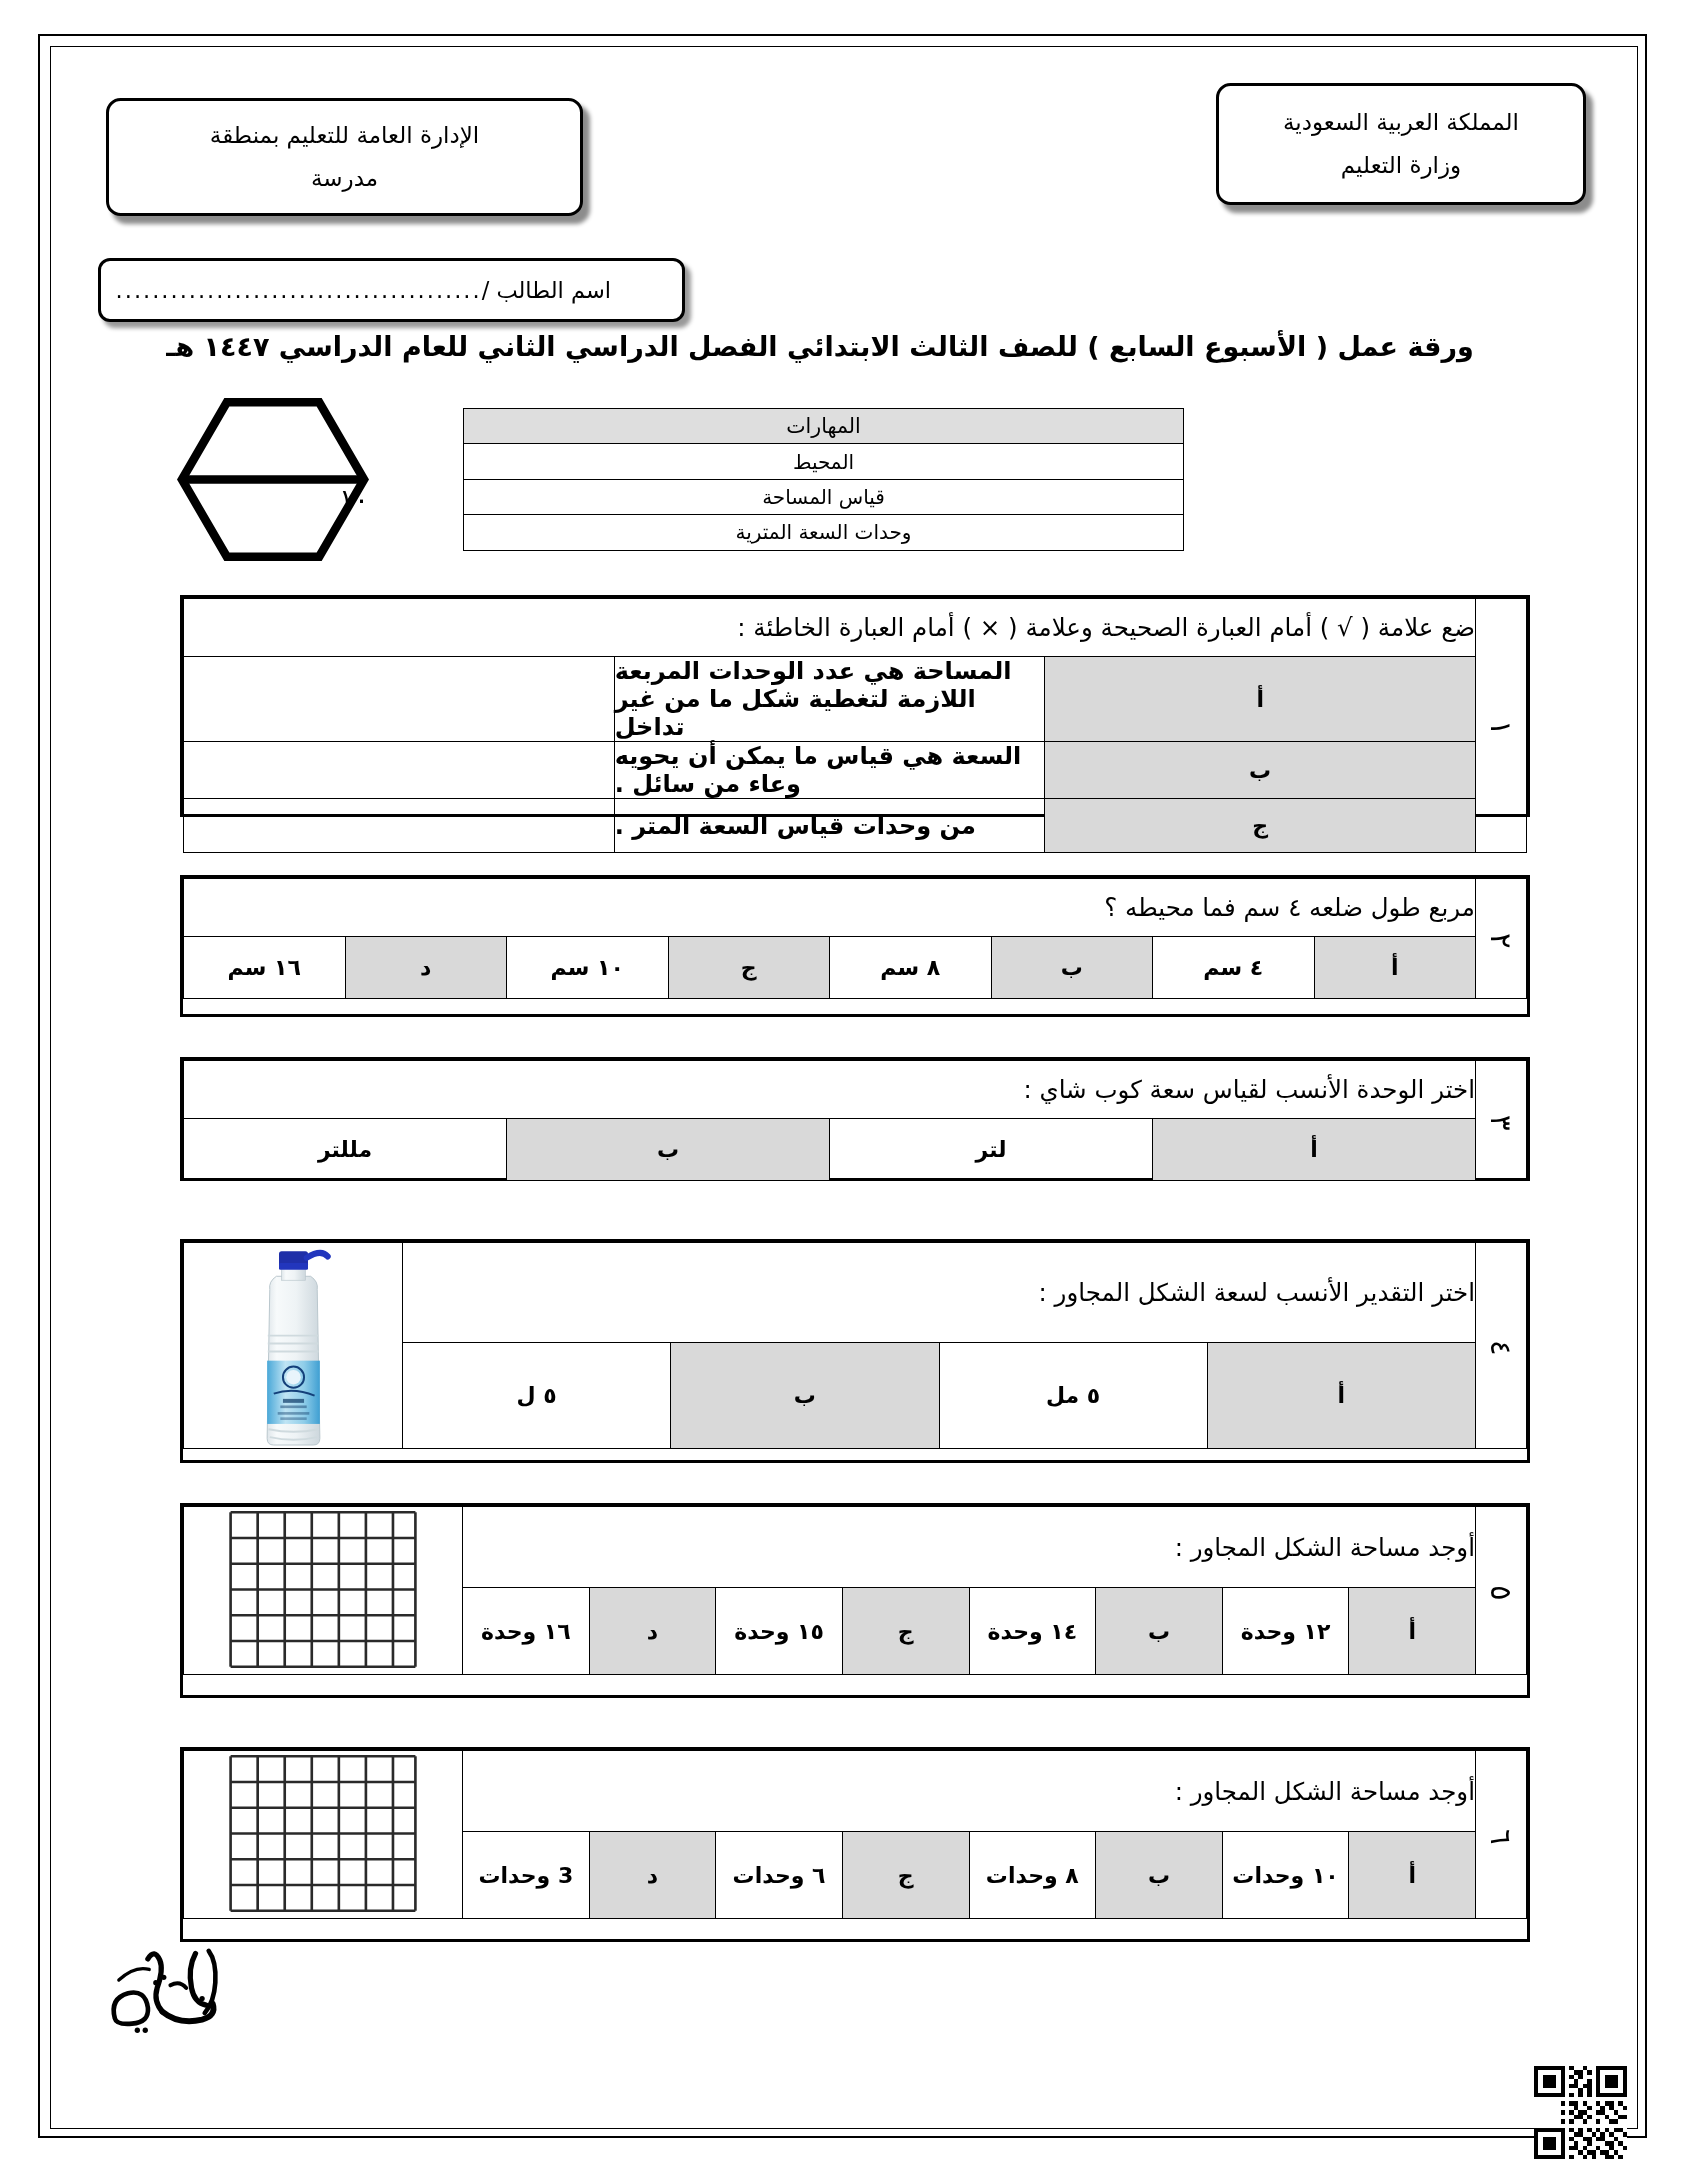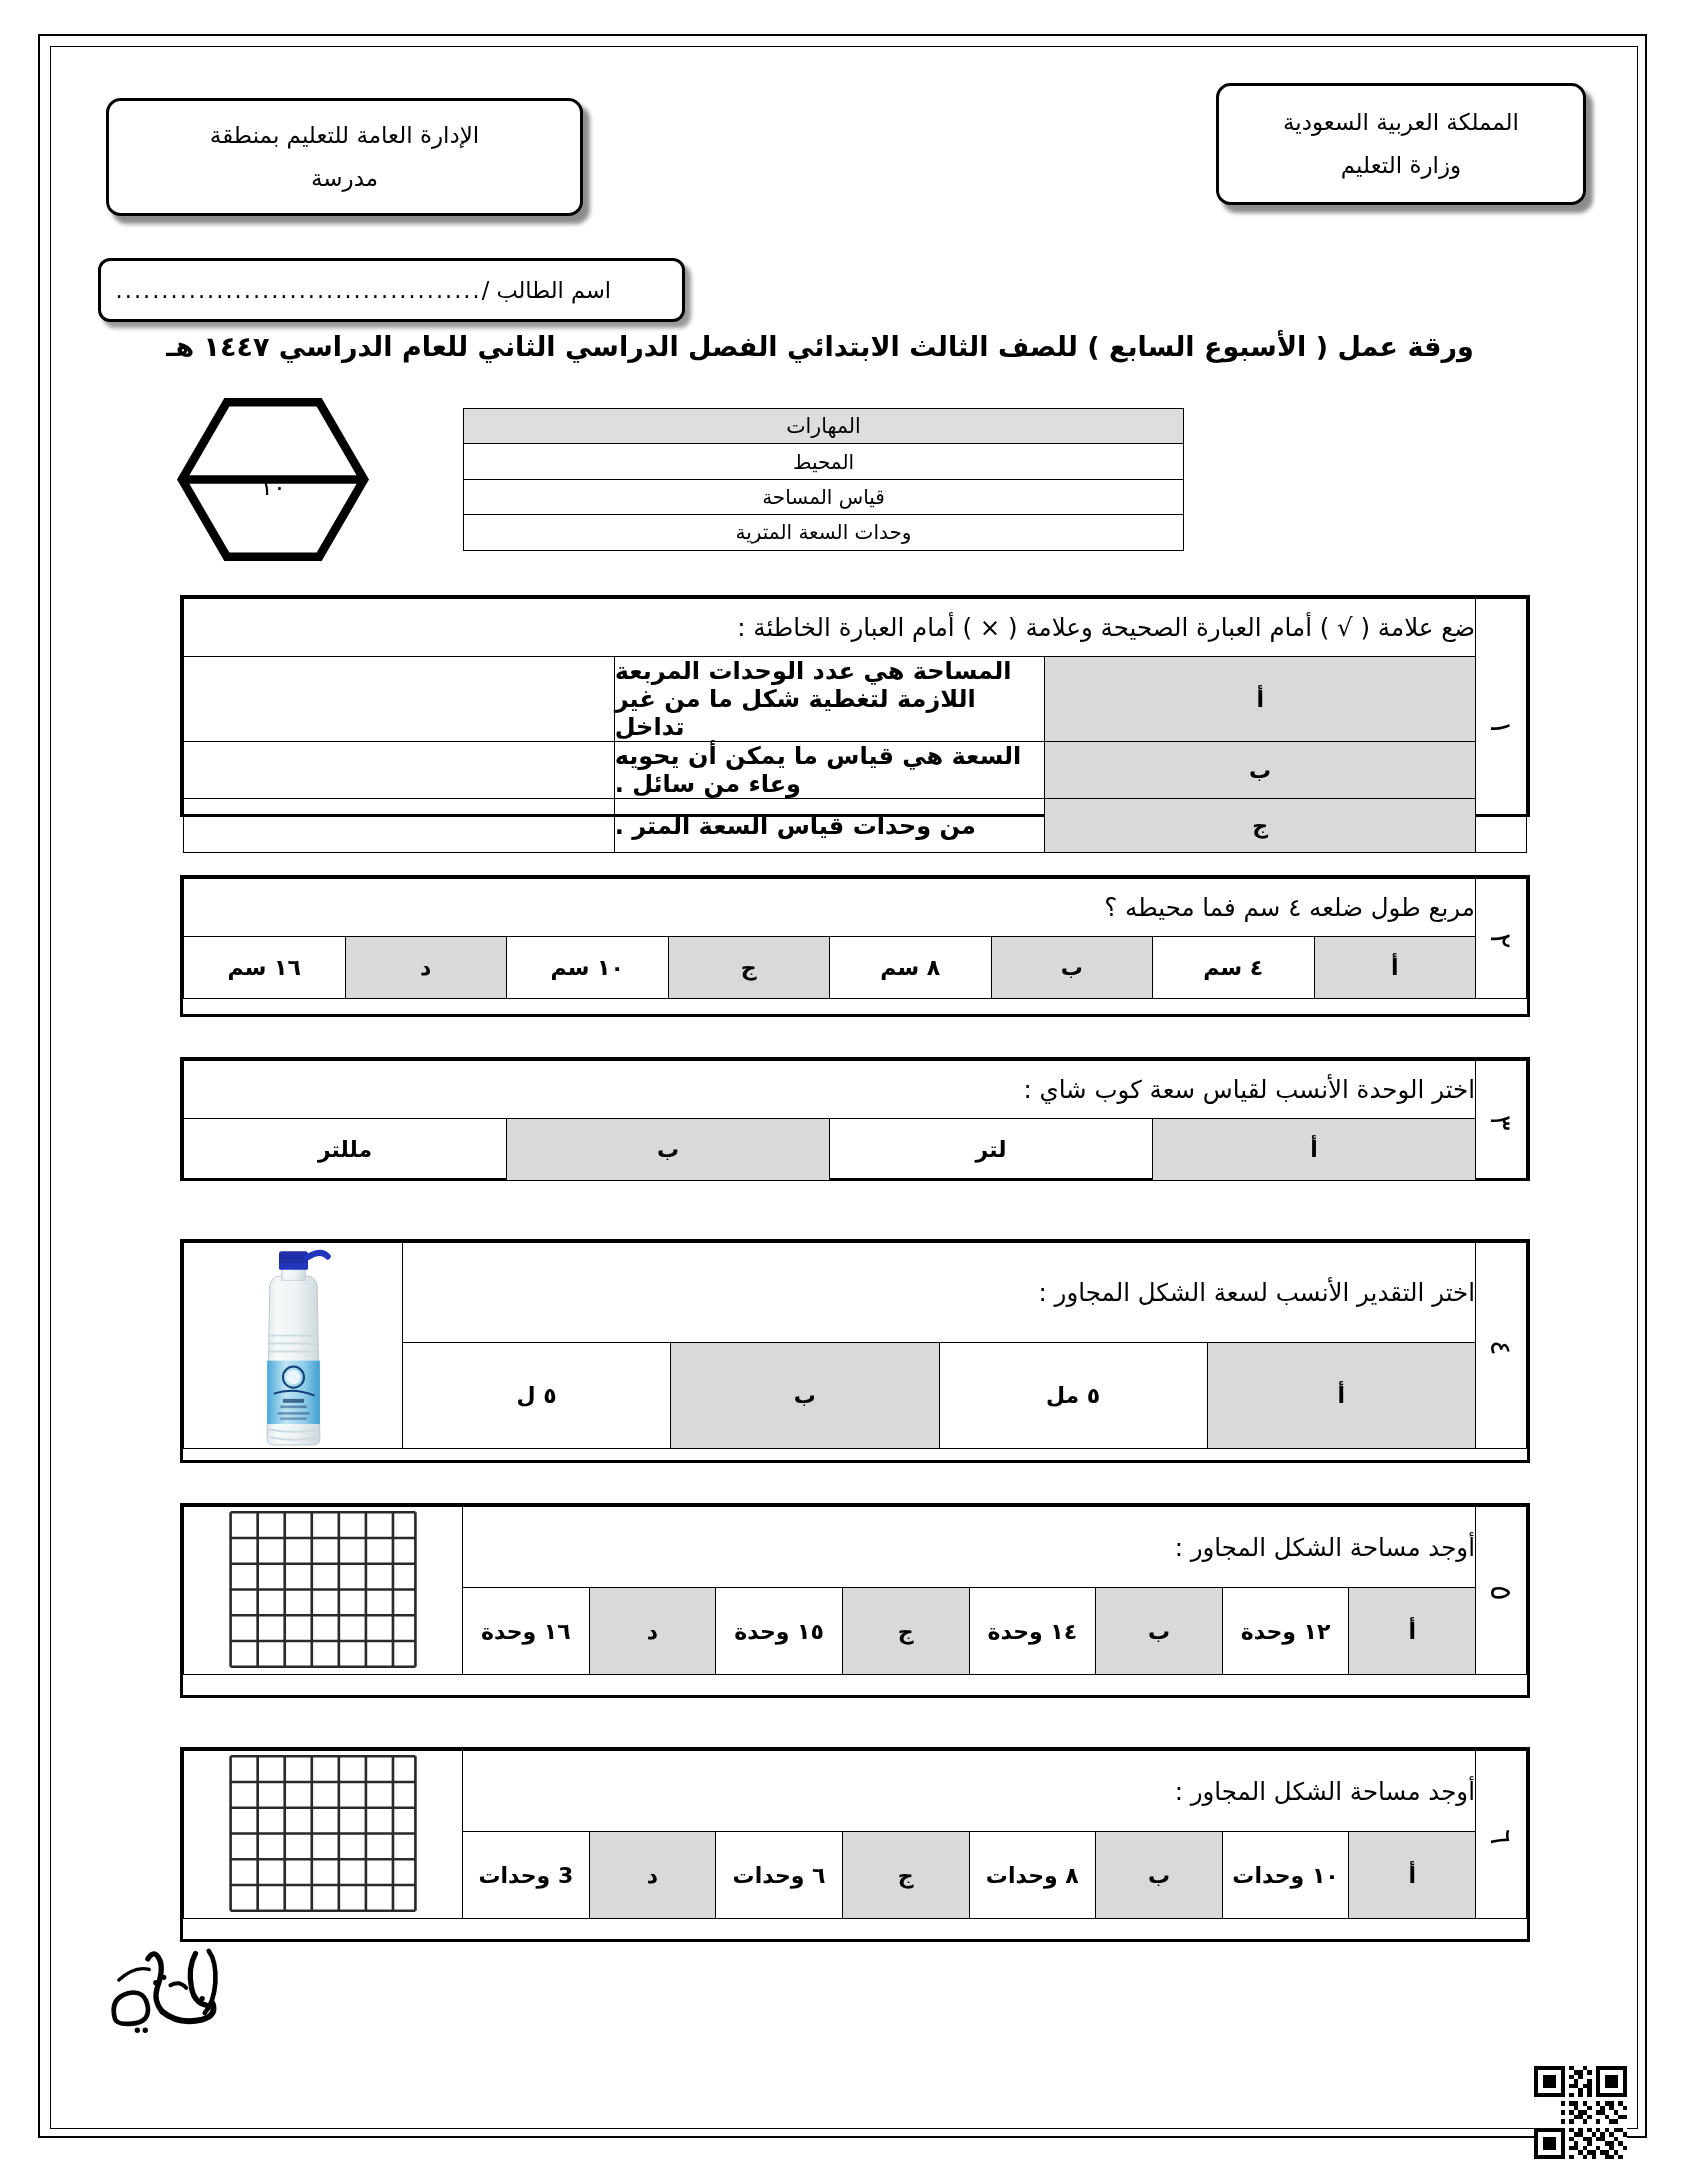--- a/index.html
+++ b/index.html
@@ -53,22 +53,22 @@
     text-align:center;font-size:27px;font-weight:700;
     direction:rtl;
   }
 
   
   #hexagon{
     position:absolute;left:177px;top:397px;width:192px;height:165px;
   }
   #hexagon svg{display:block;}
   #hex-num{
-    position:absolute;left:0;top:76px;width:192px;
-    text-align:center;font-size:24px;
+    position:absolute;left:0;top:86px;width:192px;
+    font-size:28px;
   }
 
   
   #skills{
     position:absolute;left:463px;top:408px;width:721px;
     border-collapse:collapse;
   }
   #skills td{
     border:1.3px solid #000;
     text-align:center;font-size:20px;height:28.4px;

